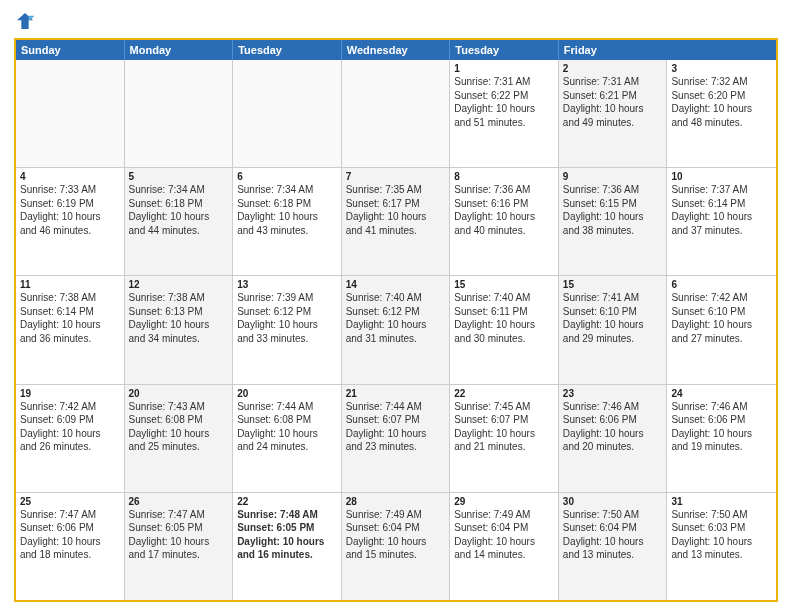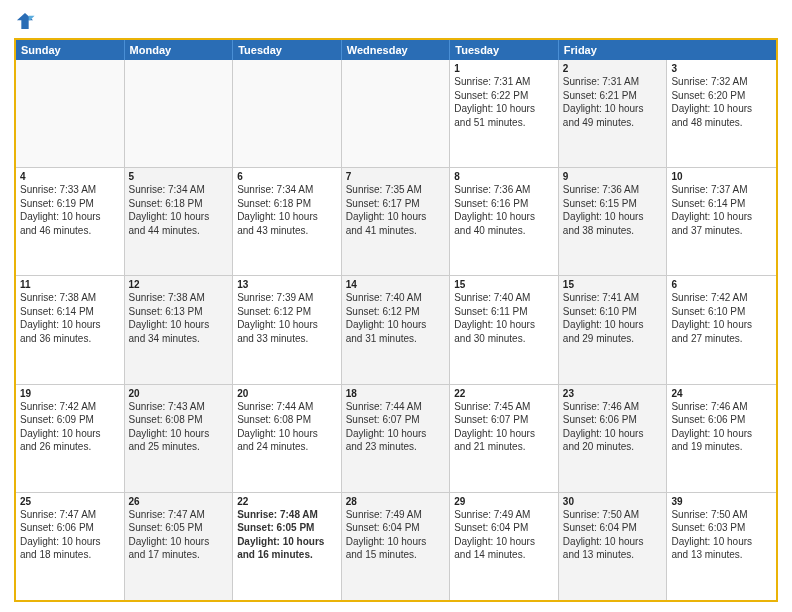--- a/index.html
+++ b/index.html
@@ -287,21 +287,21 @@
 and 25 minutes.</div>
           </div>
           <div class="cal-cell">
             <div class="day-number">20</div>
             <div class="day-info" style="white-space: pre-line;">Sunrise: 7:44 AM
 Sunset: 6:08 PM
 Daylight: 10 hours
 and 24 minutes.</div>
           </div>
           <div class="cal-cell alt">
-            <div class="day-number">18</div>
+            <div class="day-number">21</div>
             <div class="day-info" style="white-space: pre-line;">Sunrise: 7:44 AM
 Sunset: 6:07 PM
 Daylight: 10 hours
 and 23 minutes.</div>
           </div>
           <div class="cal-cell">
             <div class="day-number">22</div>
             <div class="day-info" style="white-space: pre-line;">Sunrise: 7:45 AM
 Sunset: 6:07 PM
 Daylight: 10 hours
@@ -359,21 +359,21 @@
 and 14 minutes.</div>
           </div>
           <div class="cal-cell alt">
             <div class="day-number">30</div>
             <div class="day-info" style="white-space: pre-line;">Sunrise: 7:50 AM
 Sunset: 6:04 PM
 Daylight: 10 hours
 and 13 minutes.</div>
           </div>
           <div class="cal-cell">
-            <div class="day-number">39</div>
+            <div class="day-number">31</div>
             <div class="day-info" style="white-space: pre-line;">Sunrise: 7:50 AM
 Sunset: 6:03 PM
 Daylight: 10 hours
 and 13 minutes.</div>
           </div>
         </div>
       </div>
   </div>
 </div>
 

